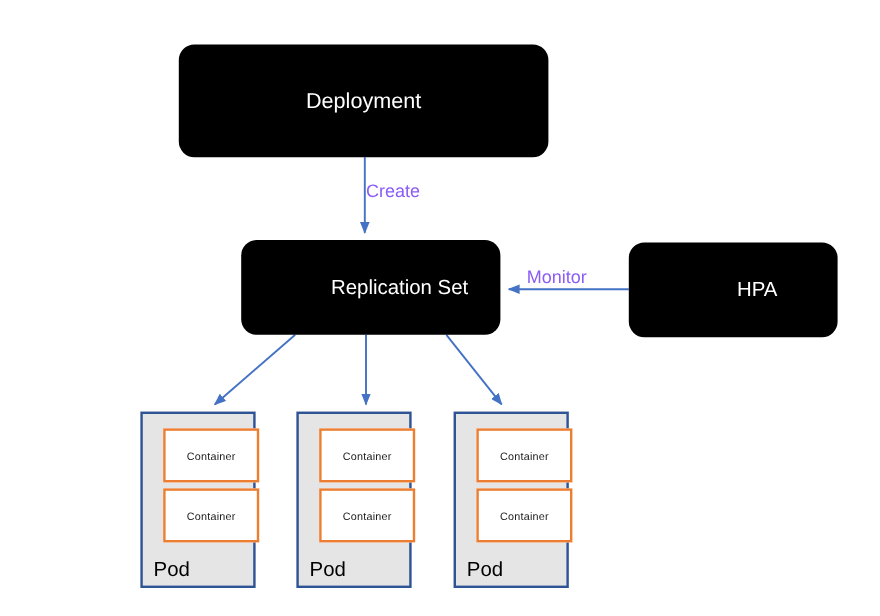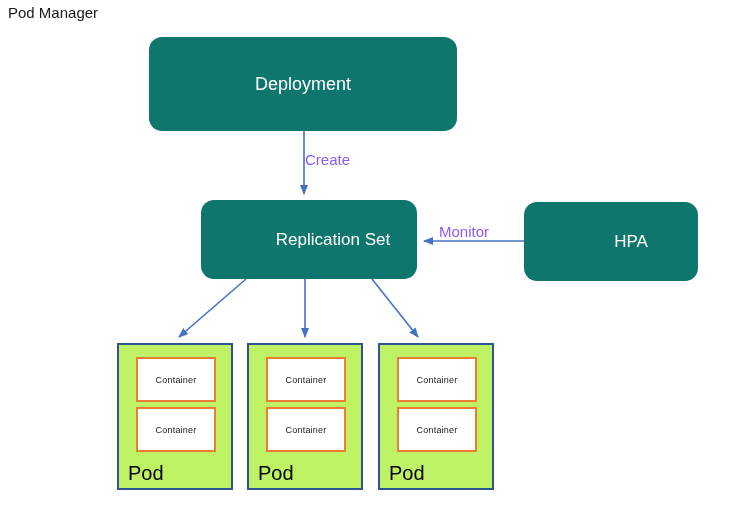--- a/index.html
+++ b/index.html
@@ -27,21 +27,21 @@
   .page-title {
     position: absolute;
     left: 8px;
     top: 4px;
     font-size: 15px;
     color: #1a1a1a;
     white-space: nowrap;
   }
   .rounded-node {
     position: absolute;
-    background: #0f766e;
+    background: #000000;
     border-radius: 13px;
     display: flex;
     align-items: center;
     justify-content: center;
     color: #ffffff;
     font-size: 18px;
     box-sizing: border-box;
   }
   #node-deployment {
     left: 149px;
@@ -61,23 +61,23 @@
     left: 524px;
     top: 202px;
     width: 174px;
     height: 79px;
     font-size: 17px;
     padding-left: 40px;
   }
   .pod {
     position: absolute;
     top: 343px;
-    width: 116px;
+    width: 96px;
     height: 147px;
-    background: #bef264;
+    background: #e5e5e5;
     border: 2px solid #2F5496;
     box-sizing: border-box;
   }
   #pod-1 { left: 117px; }
   #pod-2 { left: 247px; }
   #pod-3 { left: 378px; }
   .container-box {
     position: absolute;
     left: 17px;
     width: 80px;
@@ -91,21 +91,21 @@
     font-size: 9px;
     color: #1a1a1a;
     letter-spacing: 0.2px;
   }
   .container-box.c1 { top: 12px; }
   .container-box.c2 { top: 62px; }
   .pod-label {
     position: absolute;
     left: 9px;
     bottom: 5px;
-    font-size: 20px;
+    font-size: 17px;
     color: #000000;
     line-height: 1;
   }
   .edge-label {
     position: absolute;
     font-size: 15px;
     color: #8b5cf6;
     white-space: nowrap;
   }
   #label-create {
@@ -115,21 +115,20 @@
   #label-monitor {
     left: 439px;
     top: 223px;
   }
 </style>
 </head>
 <body>
 
 <div id="canvas">
 
-  <div class="page-title">Pod Manager</div>
 
   <svg id="svg-layer" viewBox="0 0 733 513">
     <defs>
       <marker id="arrow-blue" markerWidth="10" markerHeight="8" refX="9" refY="4" orient="auto" markerUnits="userSpaceOnUse">
         <path d="M0,0 L10,4 L0,8 z" fill="#4472C4"></path>
       </marker>
     </defs>
 
     <line x1="304" y1="131" x2="304" y2="194" stroke="#4472C4" stroke-width="1.6" marker-end="url(#arrow-blue)"></line>
 

